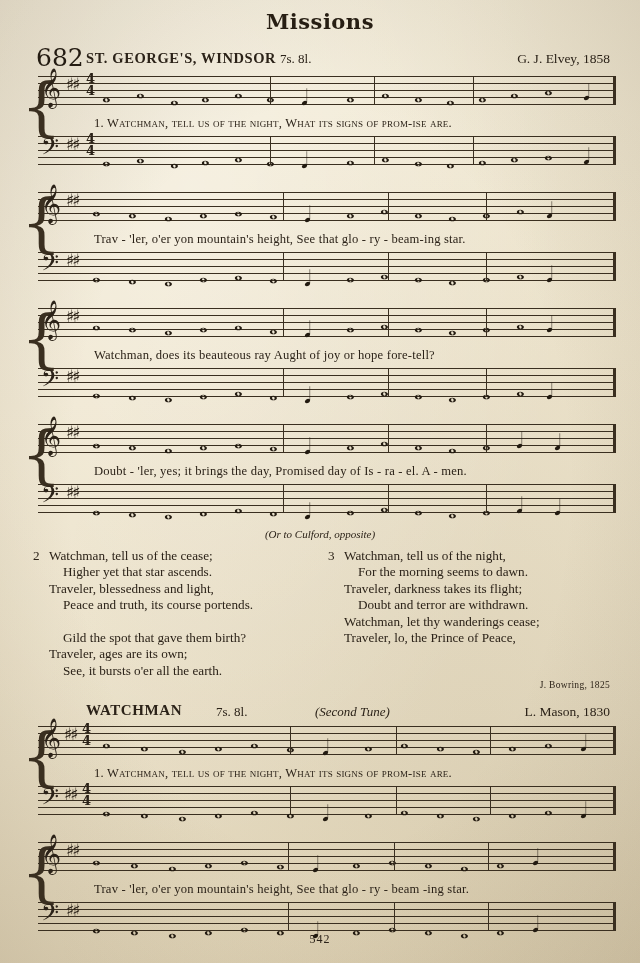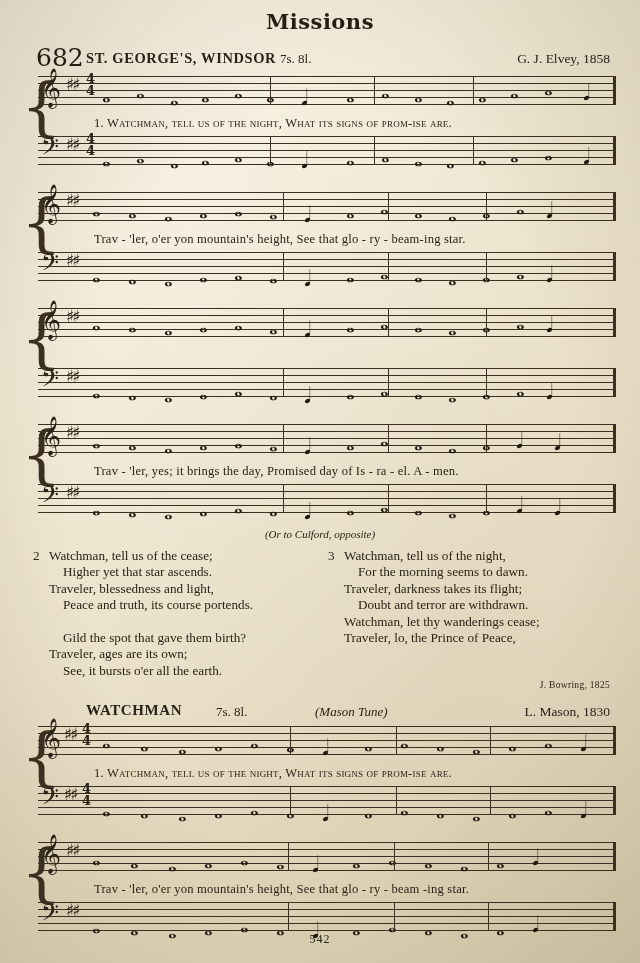--- a/index.html
+++ b/index.html
@@ -408,20 +408,23 @@
         <span class="note" style="left:398px;top:6px;">𝅝</span>
         <span class="note" style="left:432px;top:3px;">𝅝</span>
         <span class="note" style="left:462px;top:6px;">𝅘𝅥</span>
       </div>
       <div class="barline" style="left:245px;"></div>
       <div class="barline" style="left:350px;"></div>
       <div class="barline" style="left:448px;"></div>
       <div class="sysend"></div>
     </div>
 
+    <div class="lyric-line" style="top:40px; left:64px;">
+      <span>Watchman, does  its  beauteous  ray  Aught  of  joy  or  hope  fore-tell?</span>
+    </div>
 
     <div class="staff" style="position:absolute; left:8px; right:0; top:60px;">
       <div class="line"></div>
         <div class="line"></div>
         <div class="line"></div>
         <div class="line"></div>
         <div class="line"></div>
       <span class="clef bass">𝄢</span>
       <span class="keysig">♯♯</span>
       <div class="note-row" style="left:46px;">
@@ -474,21 +477,21 @@
         <span class="note" style="left:432px;top:6px;">𝅘𝅥</span>
         <span class="note" style="left:470px;top:8px;">𝅘𝅥</span>
       </div>
       <div class="barline" style="left:245px;"></div>
       <div class="barline" style="left:350px;"></div>
       <div class="barline" style="left:448px;"></div>
       <div class="sysend"></div>
     </div>
 
     <div class="lyric-line" style="top:40px; left:64px;">
-      <span>Trav - 'ler, yes;  it  brings  the  day,  Promised  day  of  Is - ra - el.   A - men.</span>
+      <span>Doubt - 'ler, yes;  it  brings  the  day,  Promised  day  of  Is - ra - el.   A - men.</span>
     </div>
 
     <div class="staff" style="position:absolute; left:8px; right:0; top:60px;">
       <div class="line"></div>
         <div class="line"></div>
         <div class="line"></div>
         <div class="line"></div>
         <div class="line"></div>
       <span class="clef bass">𝄢</span>
       <span class="keysig">♯♯</span>
@@ -542,21 +545,21 @@
         <span>Traveler, lo, the Prince of Peace,</span><br>
       </div>
     </div>
   </div>
 
   <div class="author">J. Bowring, 1825</div>
 
   <div class="hdr2">
     <span class="tune-name">WATCHMAN</span>
     <span class="meter">7s. 8l.</span>
-    <span class="second-tune">(Mason Tune)</span>
+    <span class="second-tune">(Second Tune)</span>
     <span class="composer">L. Mason, 1830</span>
   </div>
 
   <div class="system" style="margin-top:4px;">
     <span class="brace">{</span>
 
     <div class="staff" style="position:absolute; left:8px; right:0; top:0;">
       <div class="line"></div>
         <div class="line"></div>
         <div class="line"></div>

